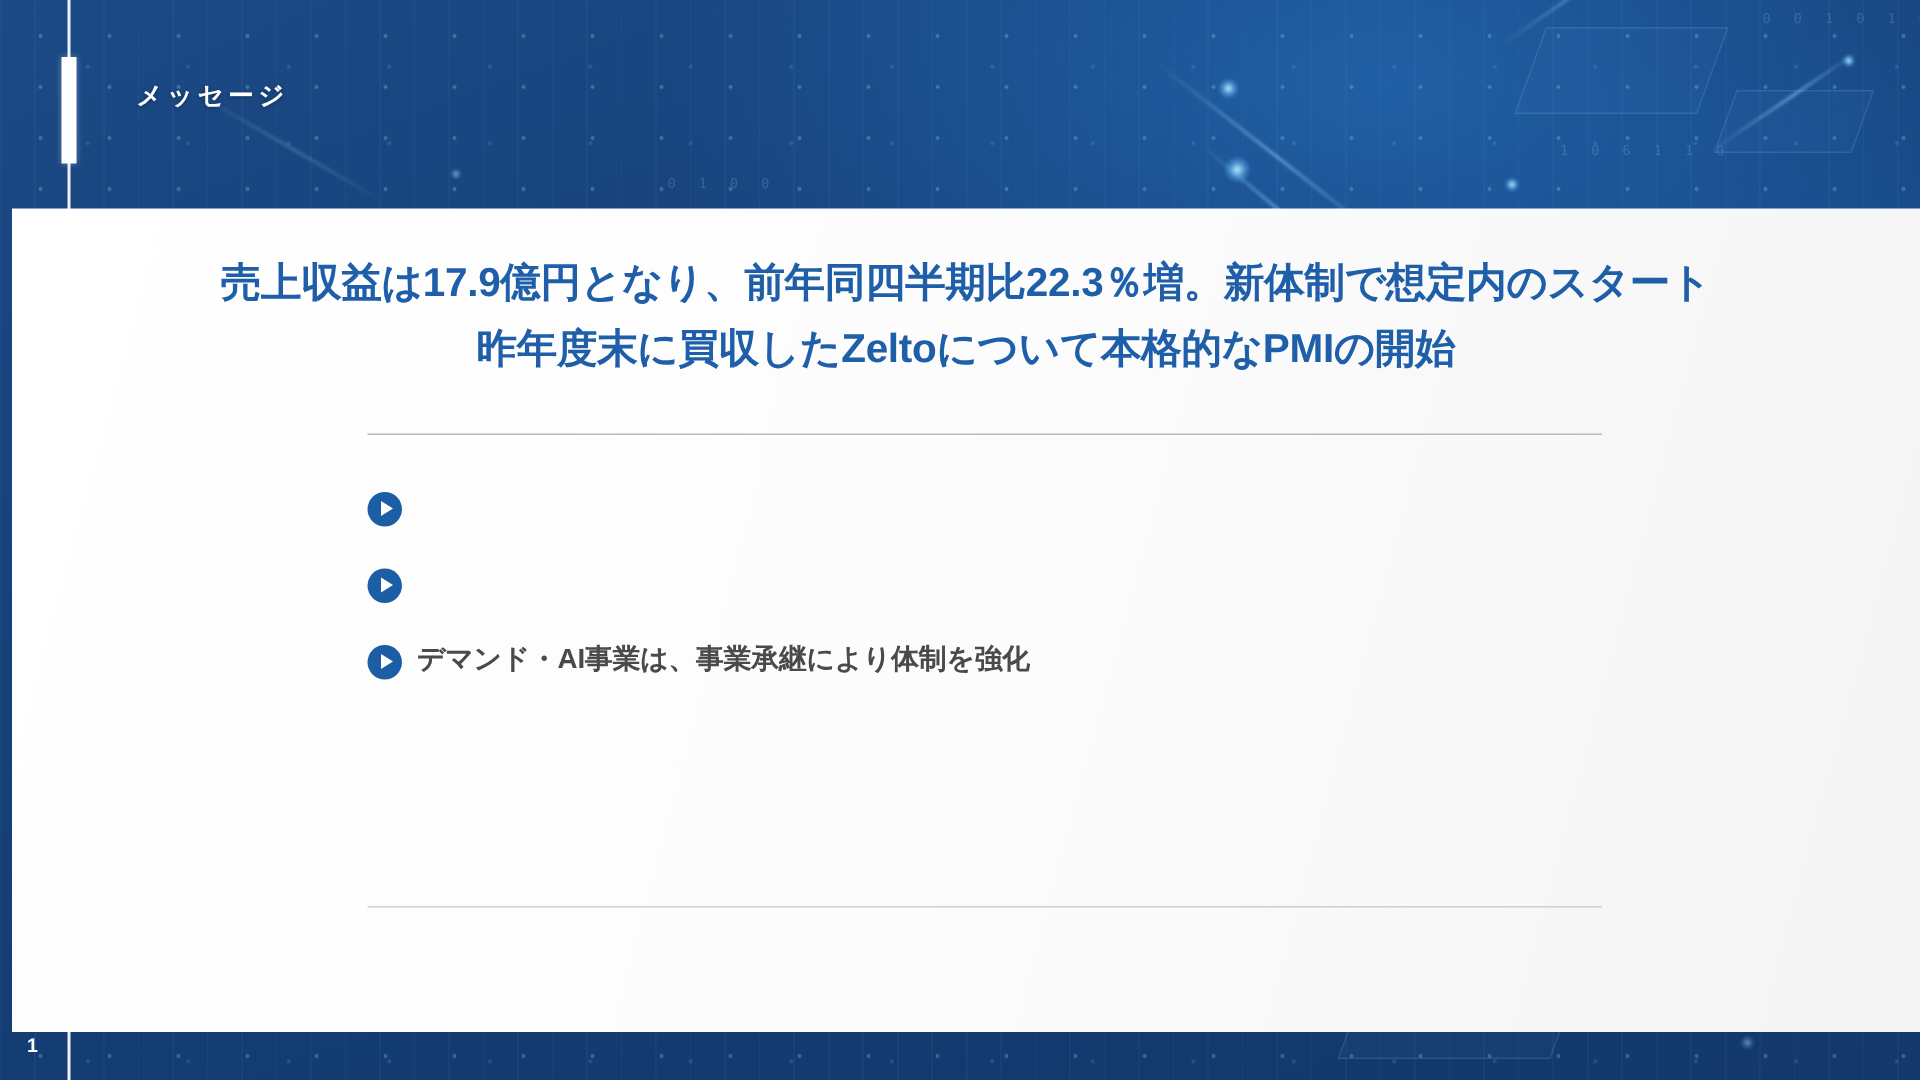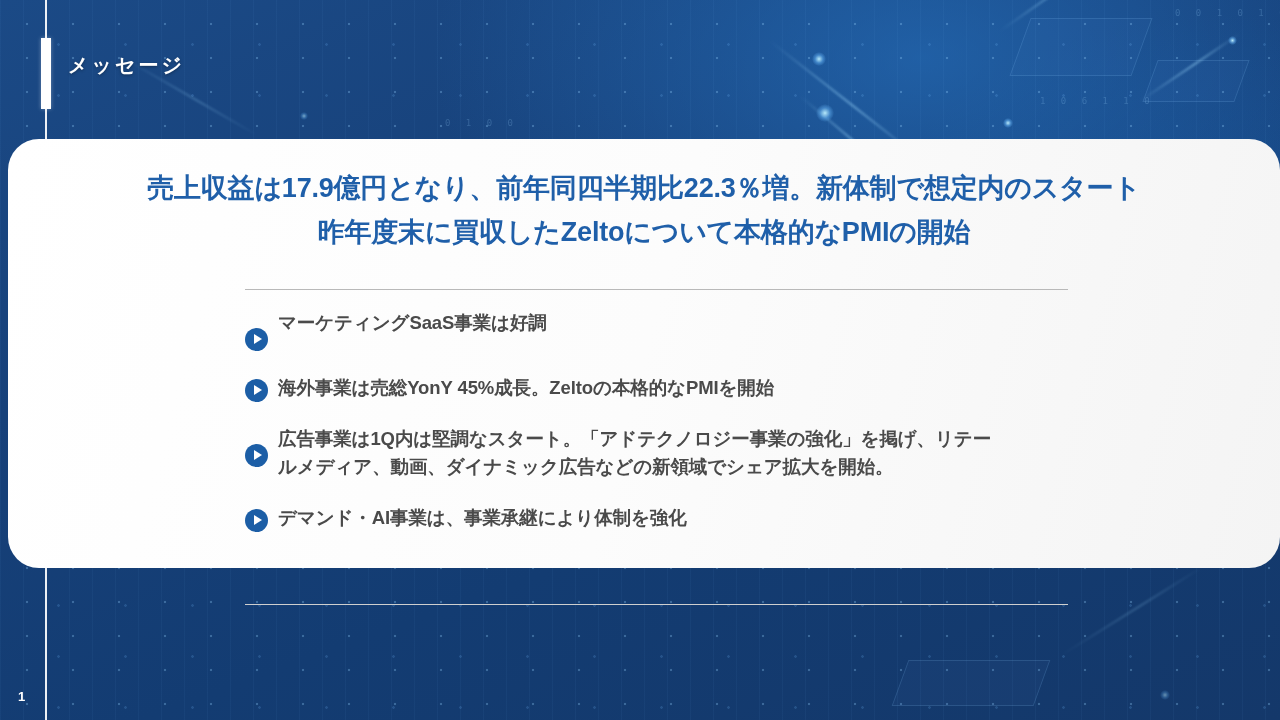--- a/index.html
+++ b/index.html
@@ -89,23 +89,23 @@
     top: 38px;
     width: 10px;
     height: 71px;
     background: #ffffff;
     box-shadow: 0 0 4px rgba(255,255,255,0.35);
   }
 
   
   .header-title {
     position: absolute;
-    left: 68px;
+    left: 91px;
     top: 52px;
-    font-size: 20px;
+    font-size: 17px;
     font-weight: bold;
     color: #ffffff;
     letter-spacing: 3px;
     text-shadow: 0 1px 3px rgba(0,0,0,0.35);
   }
 
   
   .page-number {
     position: absolute;
     left: 18px;
@@ -114,24 +114,23 @@
     font-size: 13px;
     font-weight: bold;
   }
 
   
   .panel {
     position: absolute;
     left: 8px;
     top: 139px;
     width: 1272px;
-    height: 429px;
+    height: 549px;
     background: #fbfbfb;
     background: linear-gradient(105deg, #ffffff 0%, #fcfcfc 50%, #f4f4f4 100%);
-    border-radius: 31px;
   }
 
   .headline {
     position: absolute;
     left: 40px;
     top: 28px;
     width: 1192px;
     text-align: center;
     color: #1f5fa9;
     font-size: 27px;
@@ -244,38 +243,27 @@
       <span class="hl-line">昨年度末に買収したZeltoについて本格的なPMIの開始</span>
     </div>
 
     <div class="rule rule-top"></div>
 
     <div class="bullets">
 
       <div class="bullet two-line">
         <span class="bullet-icon"></span>
         <span class="bullet-text">
-          <span class="bullet-line">マーケティングSaaS事業は好調</span>
         </span>
       </div>
 
       <div class="bullet">
         <span class="bullet-icon"></span>
-        <span class="bullet-text">
-          <span class="bullet-line">海外事業は売総YonY 45%成長。Zeltoの本格的なPMIを開始</span>
-        </span>
       </div>
 
-      <div class="bullet two-line">
-        <span class="bullet-icon"></span>
-        <span class="bullet-text">
-          <span class="bullet-line">広告事業は1Q内は堅調なスタート。「アドテクノロジー事業の強化」を掲げ、リテー</span>
-          <span class="bullet-line">ルメディア、動画、ダイナミック広告などの新領域でシェア拡大を開始。</span>
-        </span>
-      </div>
 
       <div class="bullet">
         <span class="bullet-icon"></span>
         <span class="bullet-text">
           <span class="bullet-line">デマンド・AI事業は、事業承継により体制を強化</span>
         </span>
       </div>
 
     </div>
 

